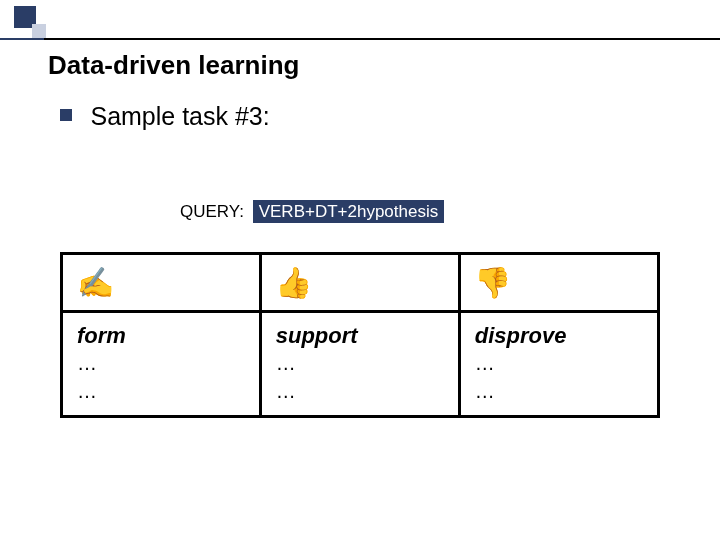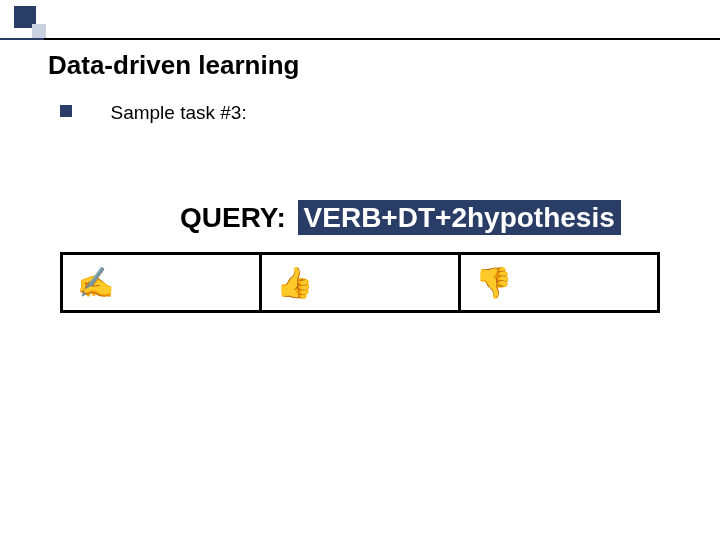--- a/index.html
+++ b/index.html
@@ -10,25 +10,25 @@
   .corner { position: absolute; top: 0; left: 0; width: 720px; height: 40px; }
   .sq1 { position: absolute; top: 6px; left: 14px; width: 22px; height: 22px; background: #2a3d66; }
   .sq2 { position: absolute; top: 24px; left: 32px; width: 14px; height: 14px; background: #c9d0e0; }
   .hr  { position: absolute; top: 38px; left: 0; width: 720px; height: 2px; background: #000; }
   .hr2 { position: absolute; top: 38px; left: 0; width: 44px; height: 2px; background: #2a3d66; }
 
   .title { position: absolute; top: 50px; left: 48px; font-size: 26px; font-weight: bold; }
 
   .b1 { position: absolute; top: 102px; left: 60px; }
   .bullet-sq { display: inline-block; width: 12px; height: 12px; background: #2a3d66; margin-right: 14px; vertical-align: middle; position: relative; top: -2px; }
-  .b1-text { font-size: 19px; vertical-align: middle; margin-left: 20px; }
+  .b1-text { font-size: 25px; vertical-align: middle; }
 
   .instr { position: absolute; top: 140px; left: 48px; width: 620px; font-size: 18px; font-style: italic; line-height: 1.35; }
 
-  .query { position: absolute; top: 202px; left: 180px; font-size: 28px; font-weight: bold; }
+  .query { position: absolute; top: 202px; left: 180px; font-size: 17px; font-weight: normal; }
   .query .qbox { background: #2a3d66; color: #fff; padding: 2px 6px; margin-left: 4px; }
 
   .tbl { position: absolute; top: 252px; left: 60px; width: 600px; border-collapse: collapse; }
   .tbl td { border: 3px solid #000; padding: 10px 14px; vertical-align: top; width: 200px; }
   .iconcell { font-size: 30px; font-weight: bold; height: 56px; }
   .word { font-style: italic; font-weight: bold; font-size: 22px; }
   .dots { font-size: 20px; line-height: 1.4; }
   .hand { display: inline-block; }
 </style>
 </head>
@@ -56,16 +56,33 @@
     <span class="qbox">VERB+DT+2hypothesis</span>
   </div>
 
   <table class="tbl">
     <tbody>
         <tr>
       <td class="iconcell"><span class="hand">✍</span></td>
       <td class="iconcell"><span class="hand">👍</span></td>
       <td class="iconcell"><span class="hand">👎</span></td>
     </tr>
+    <tr>
+      <td>
+        <div class="word">form</div>
+        <div class="dots">…</div>
+        <div class="dots">…</div>
+      </td>
+      <td>
+        <div class="word">support</div>
+        <div class="dots">…</div>
+        <div class="dots">…</div>
+      </td>
+      <td>
+        <div class="word">disprove</div>
+        <div class="dots">…</div>
+        <div class="dots">…</div>
+      </td>
+    </tr>
   </tbody>
     </table>
 
 </div>
 
 </body></html>

